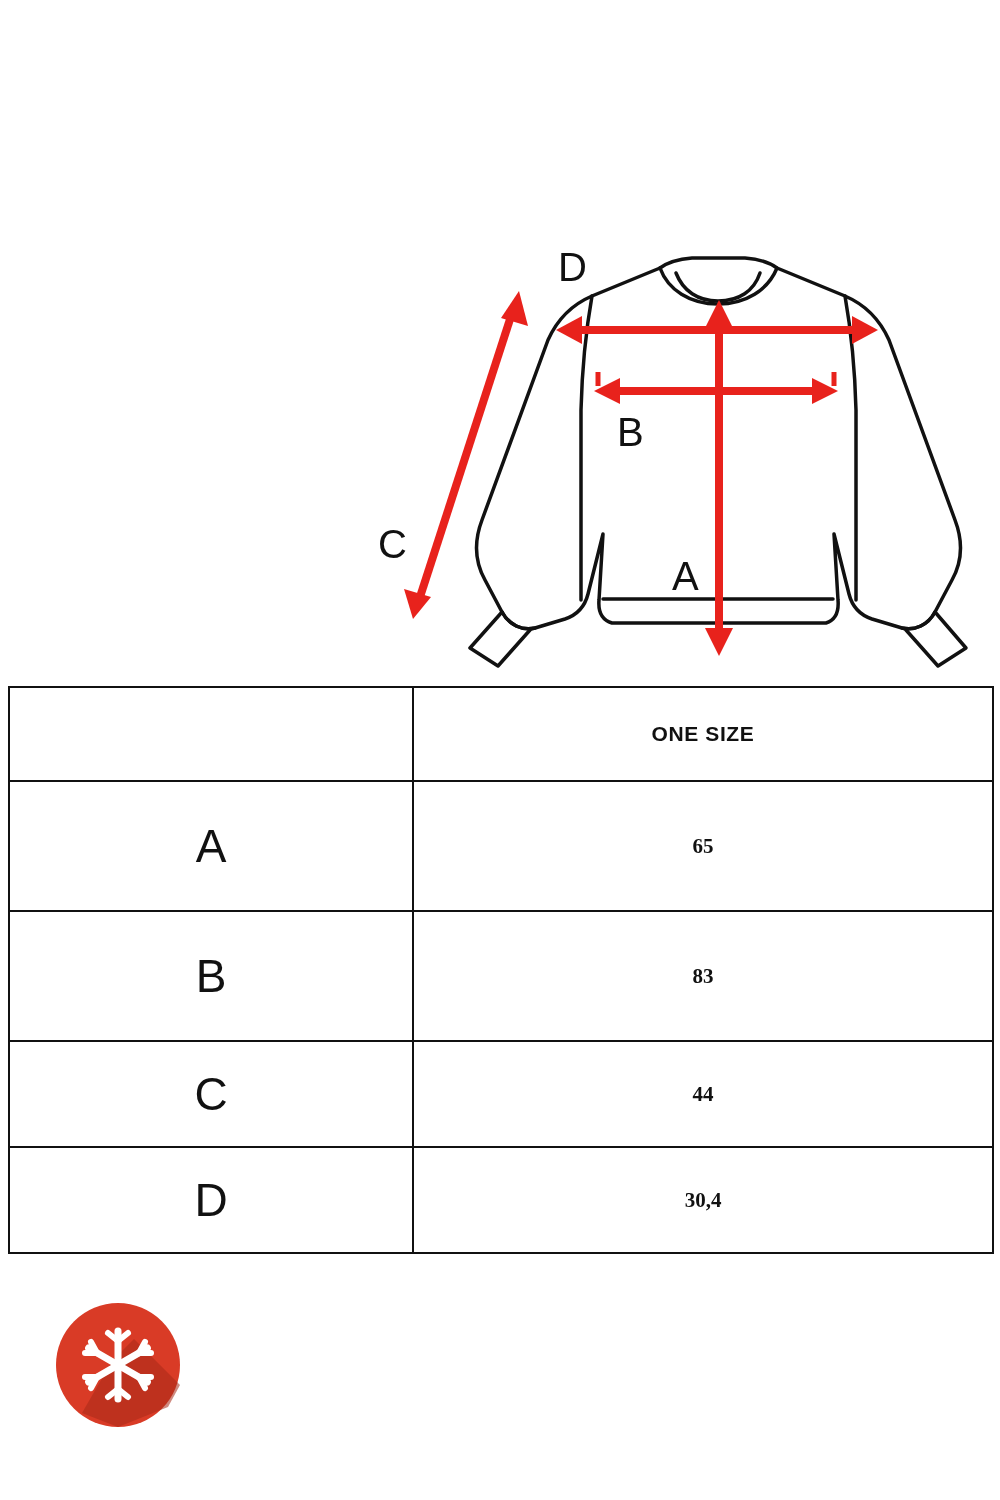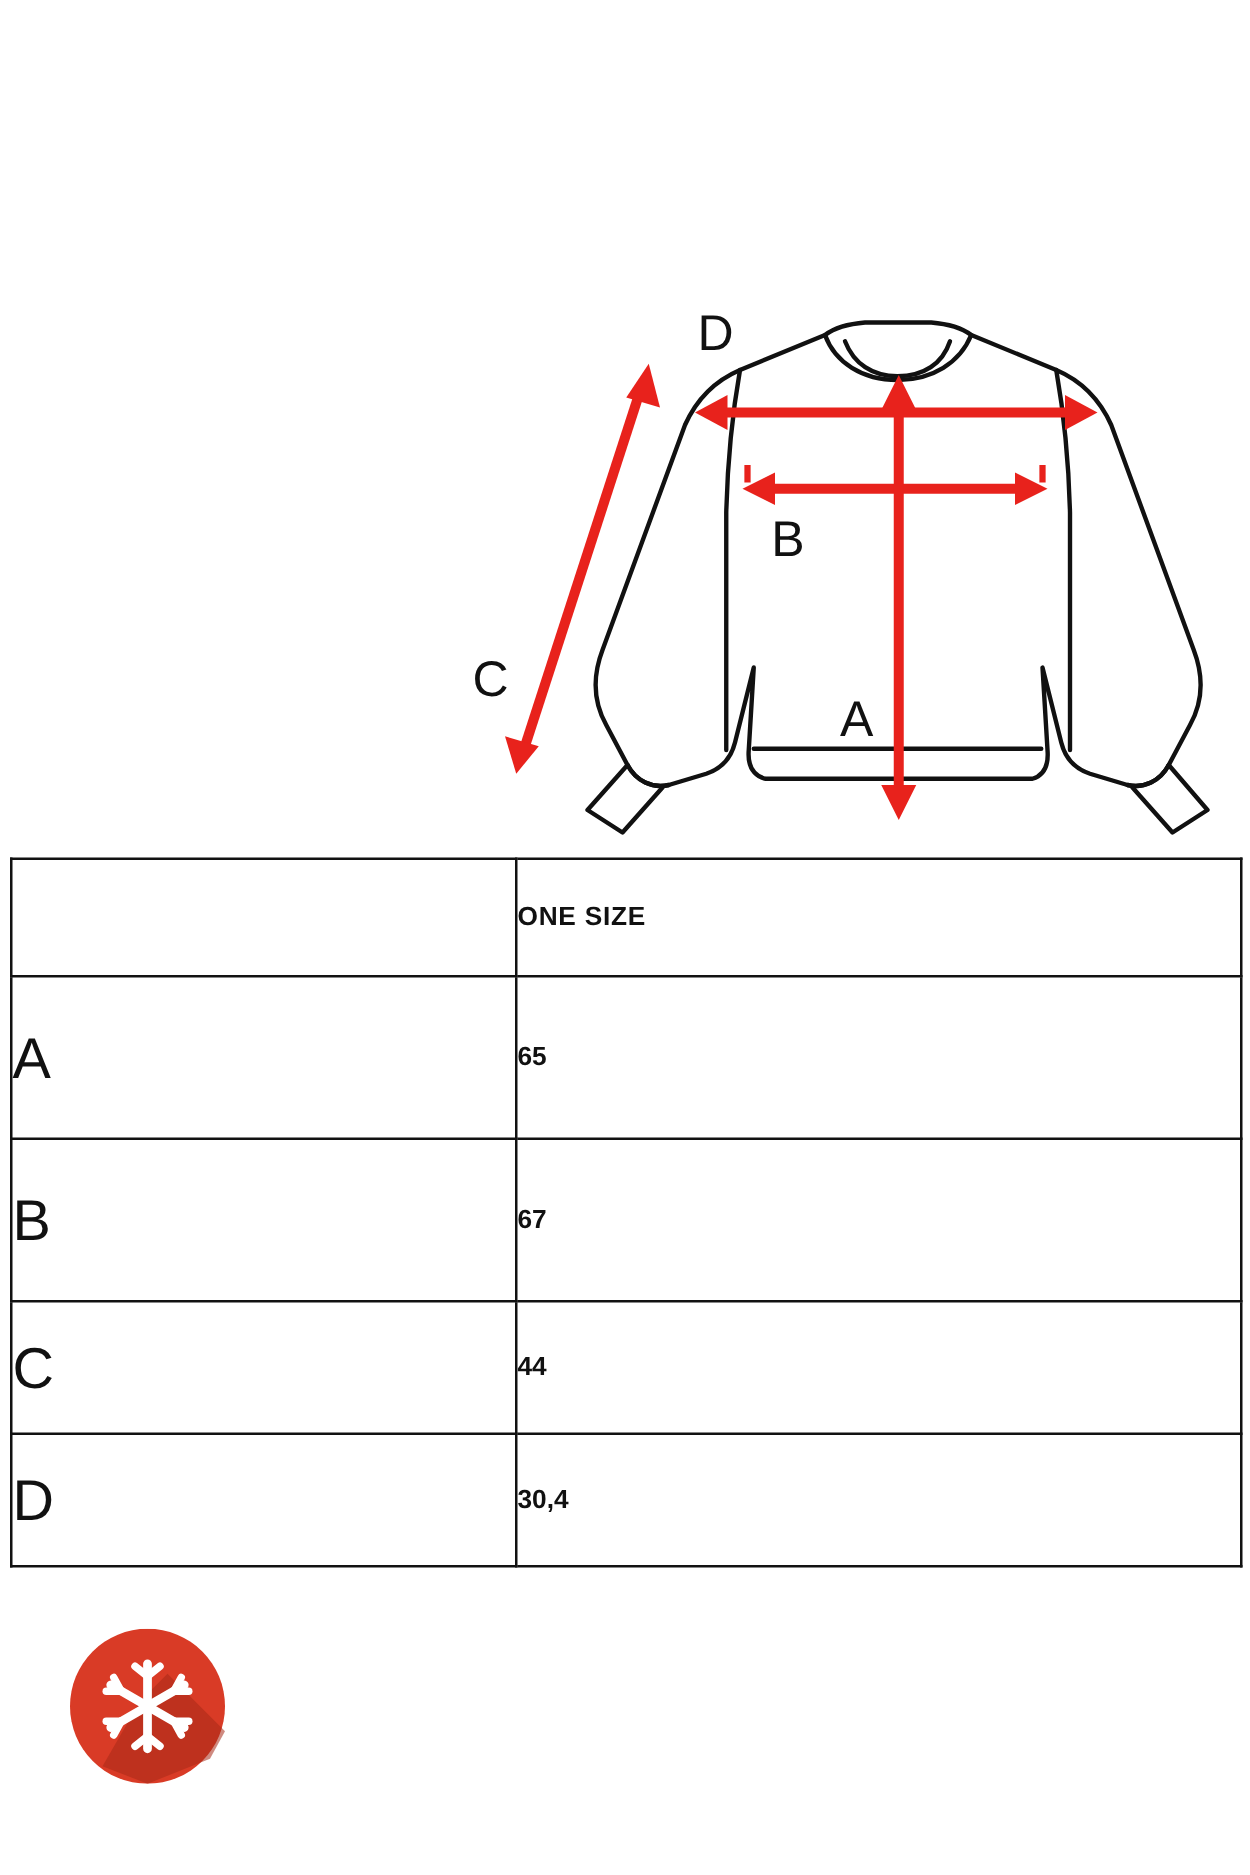--- a/index.html
+++ b/index.html
@@ -48,20 +48,21 @@
   #size-table {
     position: absolute;
     left: 8px;
     top: 686px;
     width: 984px;
     border-collapse: collapse;
     table-layout: fixed;
   }
   #size-table td {
     border: 2px solid #111111;
+    text-align: center;
     vertical-align: middle;
     padding: 0;
   }
   #size-table col.col-key { width: 404px; }
   #size-table col.col-val { width: 580px; }
 
   .row-header td { height: 92px; }
   .header-blank { }
   .header-size {
     font-size: 21px;
@@ -74,20 +75,21 @@
   .row-data.short td { height: 104px; }
   .key-cell {
     font-size: 46px;
     font-weight: 400;
     color: #111111;
   }
   .val-cell {
     font-size: 21px;
     font-weight: bold;
     color: #111111;
+    font-family: Liberation Serif, serif;
   }
 
   
   #logo {
     position: absolute;
     left: 56px;
     top: 1303px;
     width: 124px;
     height: 124px;
   }
@@ -195,21 +197,21 @@
     <tr class="row-header">
       <td class="header-blank"></td>
       <td class="header-size">ONE SIZE</td>
     </tr>
     <tr class="row-data">
       <td class="key-cell">A</td>
       <td class="val-cell">65</td>
     </tr>
     <tr class="row-data">
       <td class="key-cell">B</td>
-      <td class="val-cell">67</td>
+      <td class="val-cell">83</td>
     </tr>
     <tr class="row-data short">
       <td class="key-cell">C</td>
       <td class="val-cell">44</td>
     </tr>
     <tr class="row-data short">
       <td class="key-cell">D</td>
       <td class="val-cell">30,4</td>
     </tr>
   </tbody>

